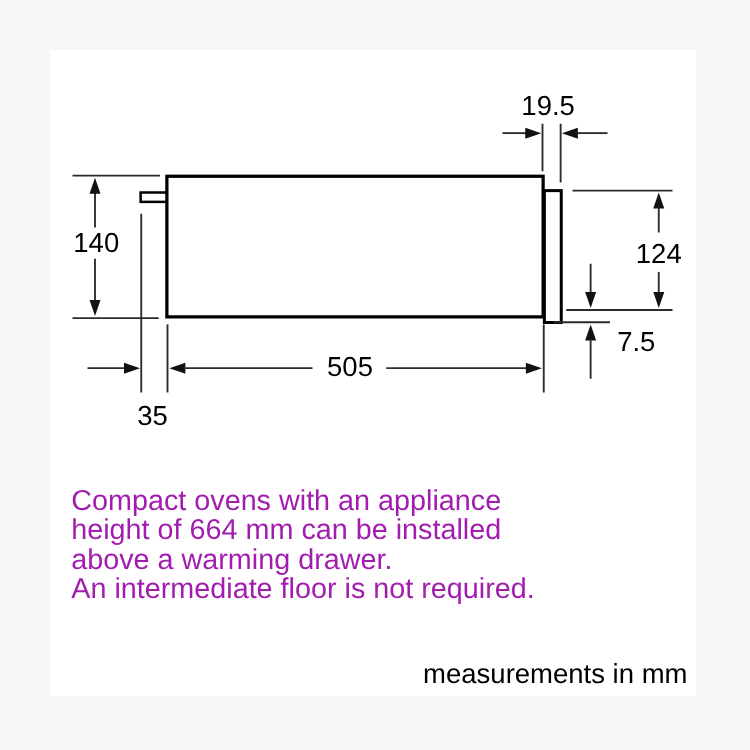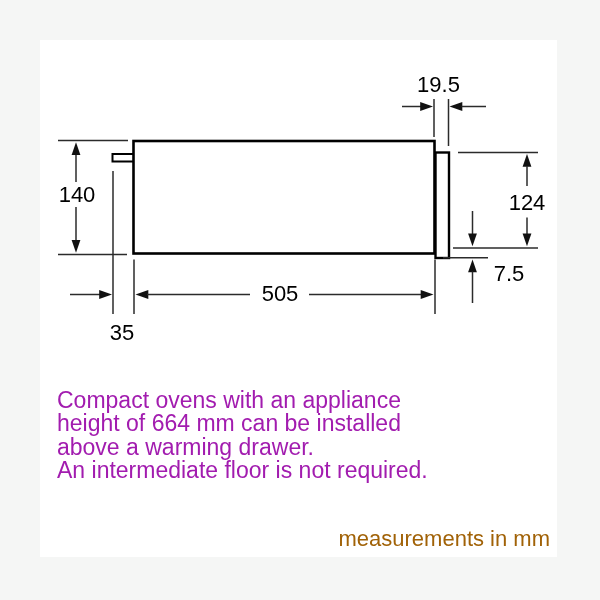--- a/index.html
+++ b/index.html
@@ -22,21 +22,21 @@
     font-family:"Liberation Sans",sans-serif;
     font-size:22px;fill:#000000;text-anchor:middle;
   }
   .desc{
     position:absolute;left:57px;top:389px;
     font-size:23px;line-height:23.4px;color:#a21caf;
     white-space:nowrap;
   }
   .footer{
     position:absolute;right:50px;top:526px;
-    font-size:22px;line-height:26px;color:#a16207;
+    font-size:22px;line-height:26px;color:#000000;
     white-space:nowrap;
   }
 </style>
 </head>
 <body>
 
 <div class="frame">
   <div class="canvas"></div>
 
   <svg class="diagram" viewBox="0 0 600 600">

